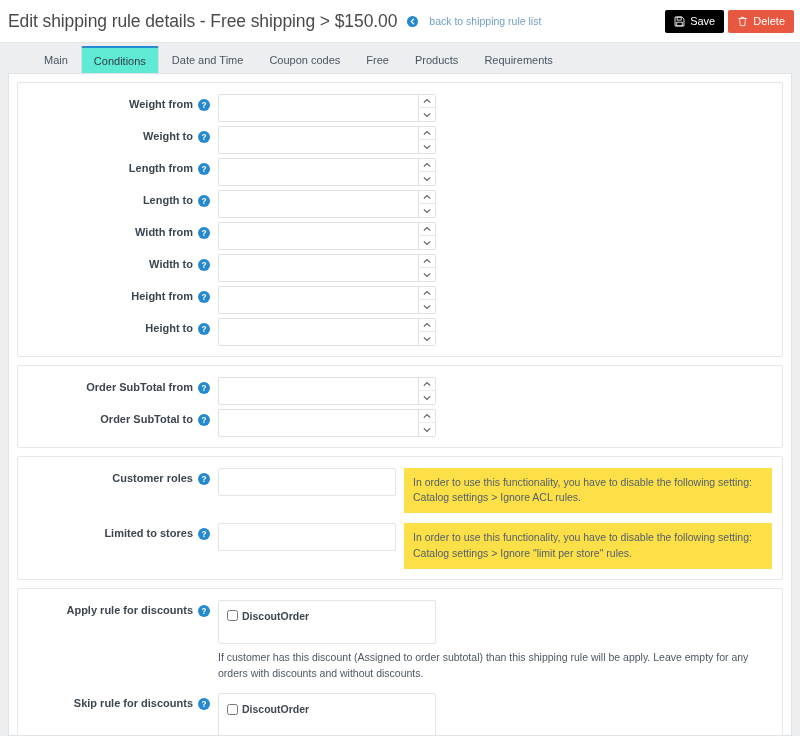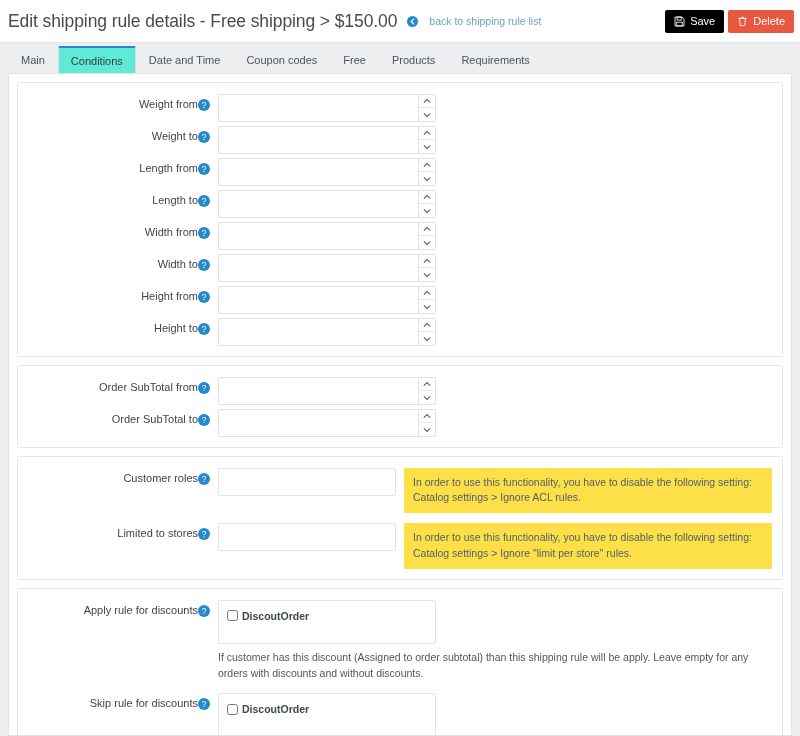--- a/index.html
+++ b/index.html
@@ -68,20 +68,21 @@
   .btn-red  { background: #e8573f; }
   .btn svg { display: block; }
 
   
   .tabs {
     height: 30px;
     display: flex;
     align-items: flex-end;
     padding: 0 8px;
     background: #eceef0;
+    margin-left: 23px;
   }
   .tab {
     height: 27px;
     padding: 0 12px;
     display: flex;
     align-items: center;
     font-size: 11px;
     color: #4a5560;
     background: transparent;
     border: 1px solid transparent;
@@ -123,25 +124,26 @@
     align-items: flex-start;
     padding: 2px 10px 2px 0;
     min-height: 26px;
   }
   .row-label {
     width: 200px;
     flex: 0 0 200px;
     text-align: right;
     padding: 4px 8px 0 0;
     font-size: 11px;
-    font-weight: normal;
+    font-weight: bold;
     color: #3d4650;
     display: flex;
     align-items: flex-start;
     justify-content: flex-end;
+    gap: 5px;
     white-space: nowrap;
   }
   .help-icon {
     width: 12px; height: 12px;
     flex: 0 0 12px;
     display: block;
     margin-top: 1px;
   }
   .row-field { flex: 1 1 auto; min-width: 0; }
 

